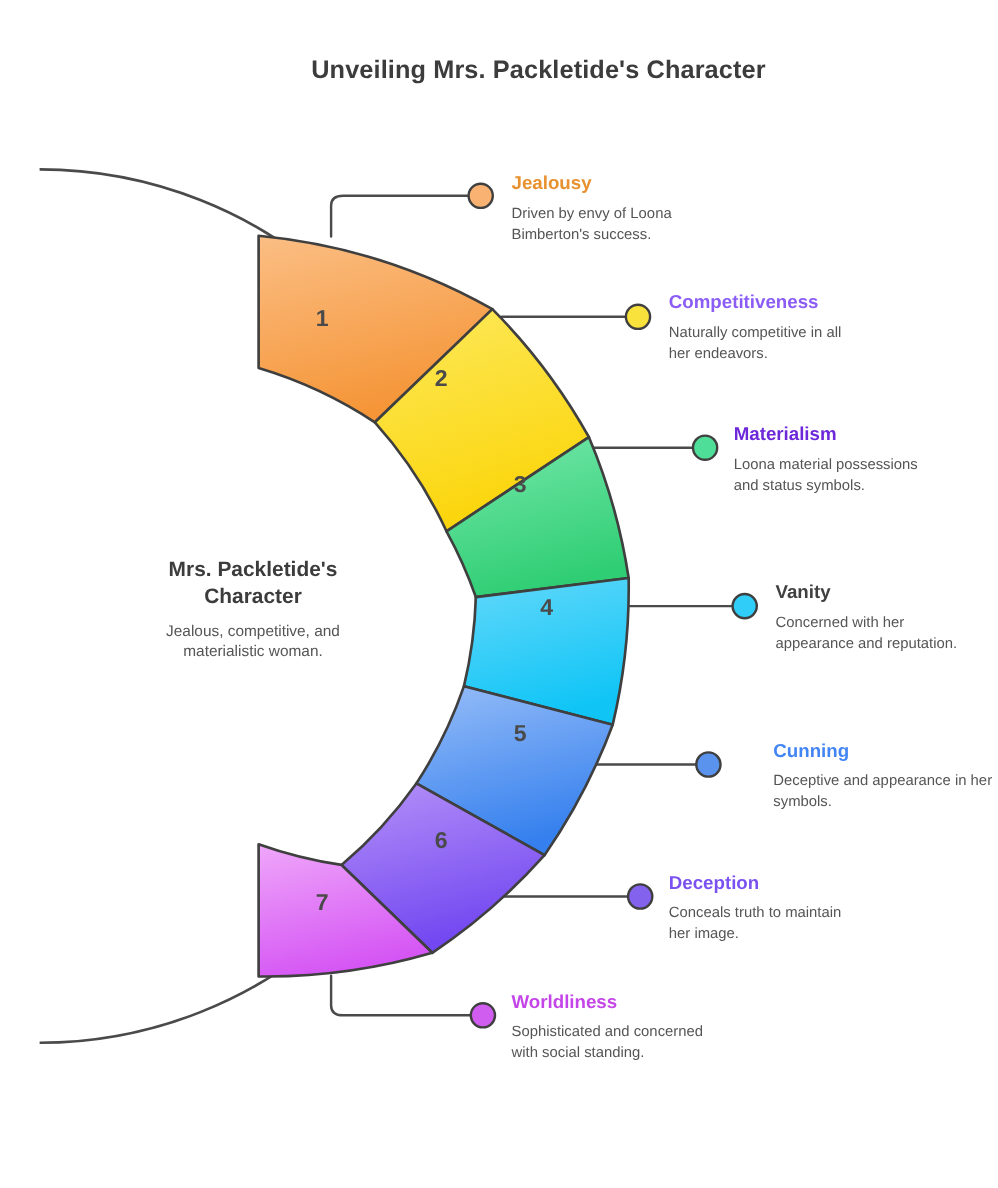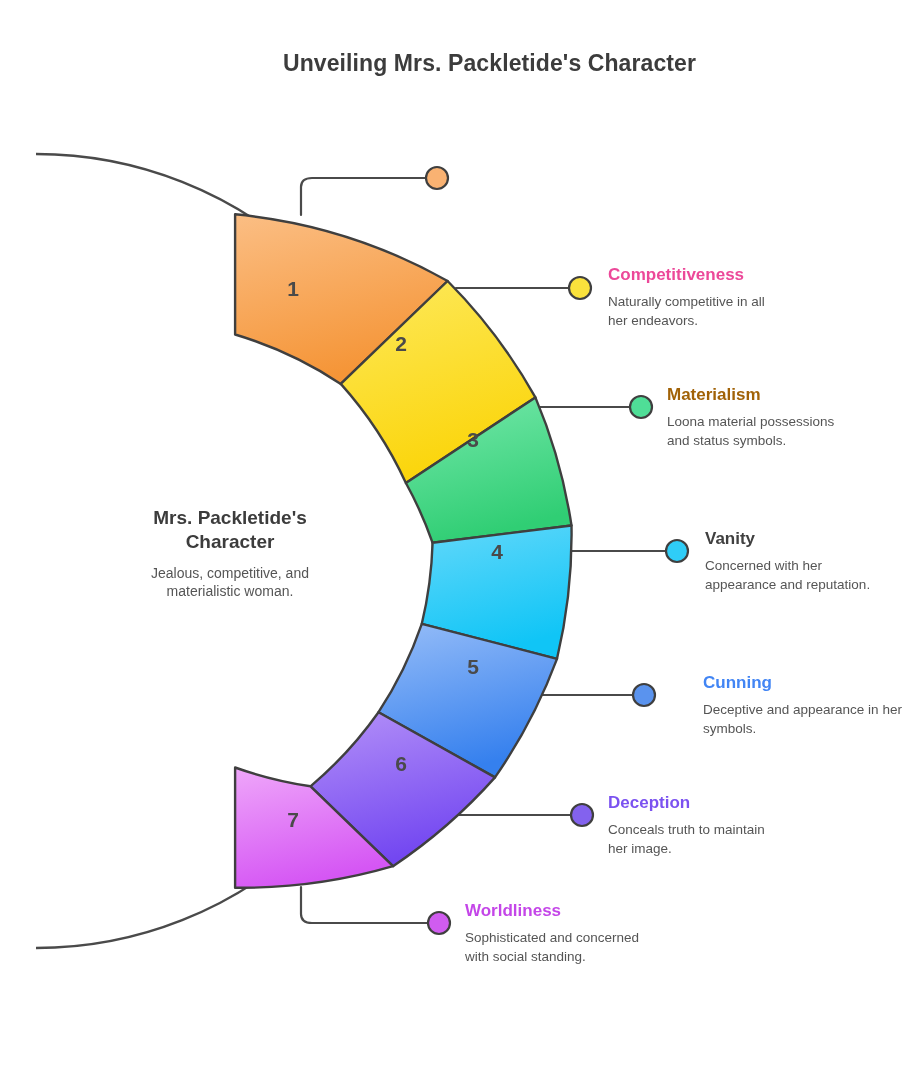--- a/index.html
+++ b/index.html
@@ -149,29 +149,34 @@
       <circle cx="401" cy="178" r="11" fill="#F9B272"></circle>
       <circle cx="544" cy="288" r="11" fill="#FAE23C"></circle>
       <circle cx="605" cy="407" r="11" fill="#4FDE97"></circle>
       <circle cx="641" cy="551" r="11" fill="#2FCDF7"></circle>
       <circle cx="608" cy="695" r="11" fill="#5A93EE"></circle>
       <circle cx="546" cy="815" r="11" fill="#8362EE"></circle>
       <circle cx="403" cy="923" r="11" fill="#D05CF0"></circle>
     </g>
   </svg>
 
+  <div class="label-block" style="left:429px; top:157px;">
+    <p class="label-title" style="color:#E8912F">Jealousy</p>
+    <p class="label-desc">Driven by envy of Loona</p>
+    <p class="label-desc">Bimberton's success.</p>
+  </div>
 
   <div class="label-block" style="left:572px; top:265px;">
-    <p class="label-title" style="color:#ec4899">Competitiveness</p>
+    <p class="label-title" style="color:#8b5cf6">Competitiveness</p>
     <p class="label-desc">Naturally competitive in all</p>
     <p class="label-desc">her endeavors.</p>
   </div>
 
   <div class="label-block" style="left:631px; top:385px;">
-    <p class="label-title" style="color:#a16207">Materialism</p>
+    <p class="label-title" style="color:#6d28d9">Materialism</p>
     <p class="label-desc">Loona material possessions</p>
     <p class="label-desc">and status symbols.</p>
   </div>
 
   <div class="label-block" style="left:669px; top:529px;">
     <p class="label-title" style="color:#404040">Vanity</p>
     <p class="label-desc">Concerned with her</p>
     <p class="label-desc">appearance and reputation.</p>
   </div>
 

